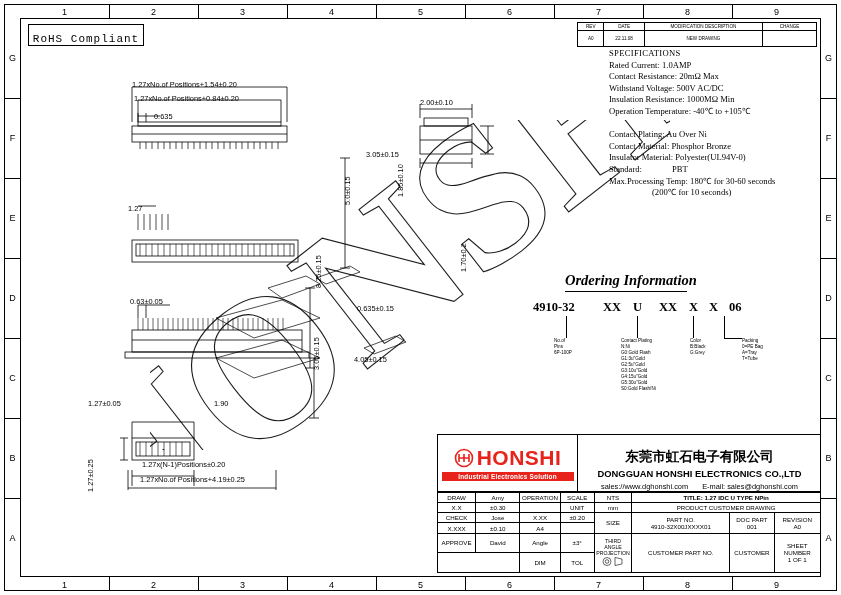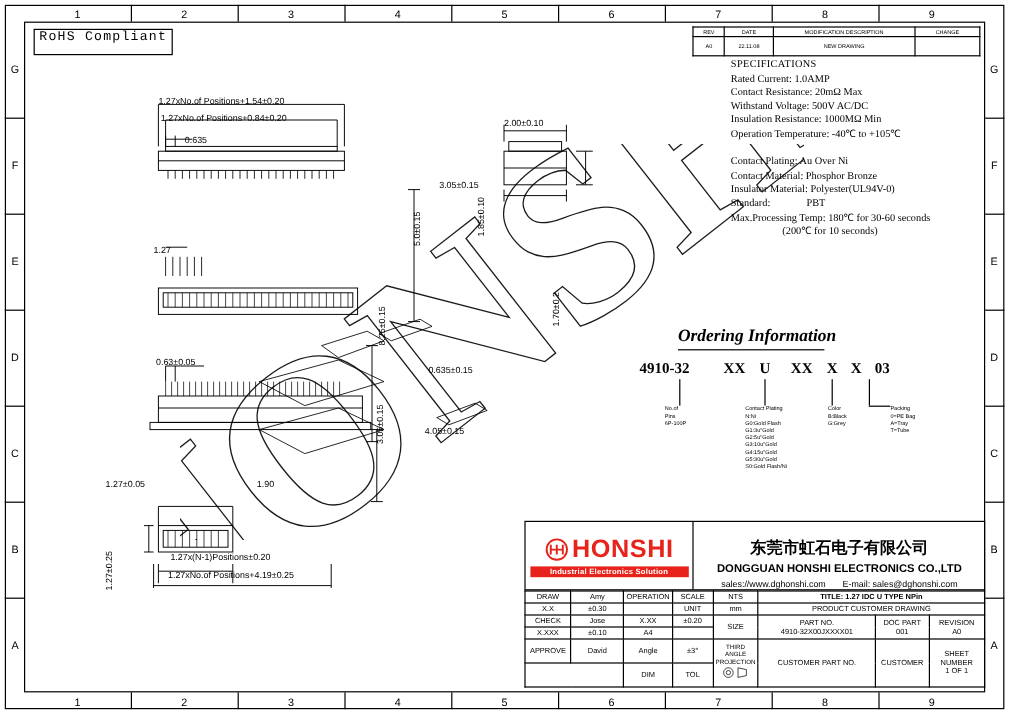--- a/index.html
+++ b/index.html
@@ -9,21 +9,21 @@
   .bdr{border:1px solid #000;box-sizing:border-box;}
   .ctr{display:flex;align-items:center;justify-content:center;text-align:center;}
   
   #frame-outer{left:4px;top:4px;width:833px;height:587px;border:1.5px solid #000;box-sizing:border-box;}
   #frame-inner{left:20px;top:18px;width:801px;height:559px;border:1px solid #000;box-sizing:border-box;}
   .zone-lbl{font-size:9px;color:#000;}
   .tickv{position:absolute;width:1px;background:#000;}
   .tickh{position:absolute;height:1px;background:#000;}
   
   #rohs{left:28px;top:24px;width:116px;height:22px;border:1px solid #000;box-sizing:border-box;
-        display:flex;align-items:flex-start;justify-content:center;font-size:11px;letter-spacing:1px;font-family:"Liberation Mono",monospace;}
+        display:flex;align-items:flex-end;justify-content:center;font-size:11px;letter-spacing:1px;font-family:"Liberation Mono",monospace;}
   
   #revtbl{right:24px;top:22px;width:240px;font-size:4.6px;border-collapse:collapse;}
   #revtbl td,#revtbl th{border:1px solid #000;text-align:center;padding:1px 0;font-weight:normal;}
   
   #specs{left:565px;top:48px;width:270px;font-size:8.6px;line-height:11.6px;font-family:Liberation Serif, serif;margin-left:44px;}
   #specs .hd{letter-spacing:0.3px;}
   
   #ord-title{left:565px;top:272px;font-size:14.5px;font-style:italic;font-weight:bold;font-family:"Liberation Serif",serif;}
   #ord-code{left:533px;top:300px;width:300px;font-size:12.5px;font-weight:bold;font-family:"Liberation Serif",serif;}
   .ordleg{position:absolute;font-size:4.6px;line-height:6px;}
@@ -175,21 +175,21 @@
   <div class="abs" id="ord-title">Ordering Information</div>
   <div class="abs ln lnh" style="left:565px;top:291px;width:122px;height:1px"></div>
 
   <div class="abs" id="ord-code">
     <span class="abs" style="left:0px;top:0px">4910-32</span>
     <span class="abs" style="left:70px;top:0px">XX</span>
     <span class="abs" style="left:100px;top:0px">U</span>
     <span class="abs" style="left:126px;top:0px">XX</span>
     <span class="abs" style="left:156px;top:0px">X</span>
     <span class="abs" style="left:176px;top:0px">X</span>
-    <span class="abs" style="left:196px;top:0px">03</span>
+    <span class="abs" style="left:196px;top:0px">06</span>
   </div>
 
   <div class="ordline" style="left:566px;top:316px;height:22px"></div>
   <div class="ordline" style="left:637px;top:316px;height:22px"></div>
   <div class="ordline" style="left:693px;top:316px;height:22px"></div>
   <div class="ordline" style="left:724px;top:316px;height:22px"></div>
 
   <div class="ordleg" style="left:554px;top:338px;width:40px">
     <div>No.of</div>
     <div>Pins</div>

